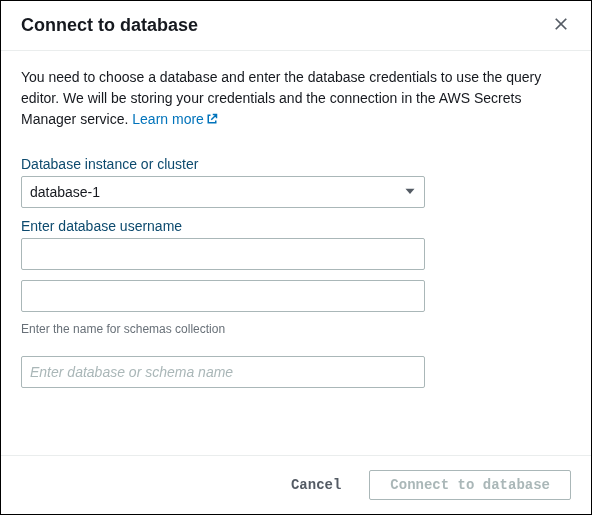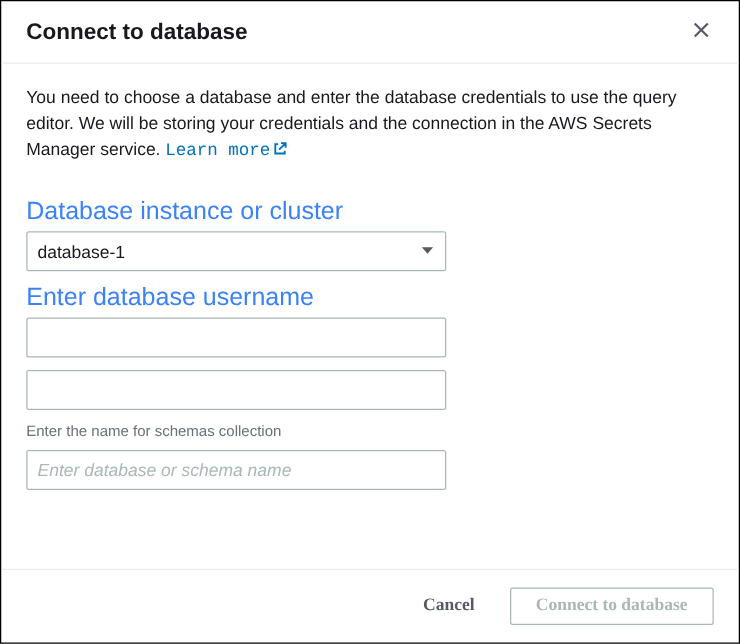--- a/index.html
+++ b/index.html
@@ -24,43 +24,43 @@
     .close-btn {
       background: none; border: none; cursor: pointer;
       width: 20px; height: 20px; display: flex; align-items: center; justify-content: center;
       color: #545b64;
     }
     .close-btn svg { width: 14px; height: 14px; stroke: currentColor; }
     .body { padding: 16px 20px 4px 20px; flex: 1; overflow-y: auto; }
     .description {
       font-size: 14px; line-height: 1.5; color: #16191f; margin-bottom: 26px;
     }
-    .link { color: #0073bb; text-decoration: none; cursor: pointer; font-family: Liberation Mono, monospace; }
+    .link { color: #0073bb; text-decoration: none; cursor: pointer; }
     .link svg { width: 12px; height: 12px; vertical-align: -1px; margin-left: 2px; stroke: currentColor; fill: none; stroke-width: 2;}
     .form-group { margin-bottom: 10px; }
-    .label { display: block; font-size: 20px; color: #3b82f6; margin-bottom: 4px; }
-    .hint { font-size: 12px; color: #687078; margin-top: 2px; margin-bottom: 8px; display: block; }
+    .label { display: block; font-size: 14px; color: #0c4a6e; margin-bottom: 4px; }
+    .hint { font-size: 12px; color: #687078; margin-top: 2px; margin-bottom: 20px; display: block; }
     .select, .input {
-      width: 336px; height: 32px; border: 1px solid #aab7b8;
+      width: 404px; height: 32px; border: 1px solid #aab7b8;
       border-radius: 2px; padding: 4px 8px; font-size: 14px;
       font-family: inherit; background: #fff; color: #16191f;
     }
     .input::placeholder { color: #aab7b8; font-style: italic; }
     .select {
       display: flex; justify-content: space-between; align-items: center;
       cursor: pointer; user-select: none;
     }
     .select .caret { color: #545b64; }
     .select .caret svg { width: 12px; height: 12px; }
     .footer {
       display: flex; justify-content: flex-end; align-items: center;
       padding: 14px 20px; gap: 8px; border-top: 1px solid #eaeded;
     }
     .btn {
-      font-family: Liberation Serif, serif; font-size: 14px; font-weight: 700;
+      font-family: Liberation Mono, monospace; font-size: 14px; font-weight: 700;
       padding: 6px 20px; border-radius: 2px; cursor: pointer;
       background: #fff;
     }
     .btn-link { border: none; background: none; color: #545b64; }
     .btn-outline { border: 1px solid #aab7b8; color: #aab7b8; }
   </style>
 </head>
 <body>
 
 <div class="modal">

